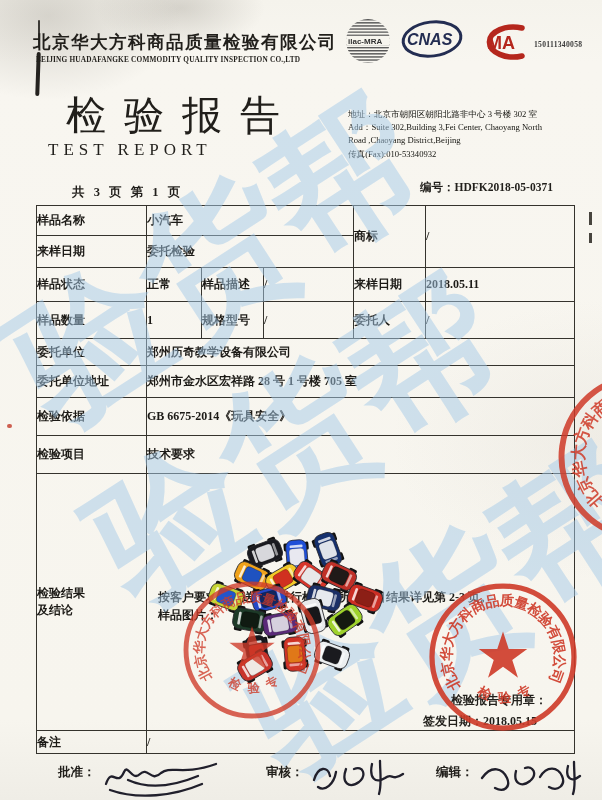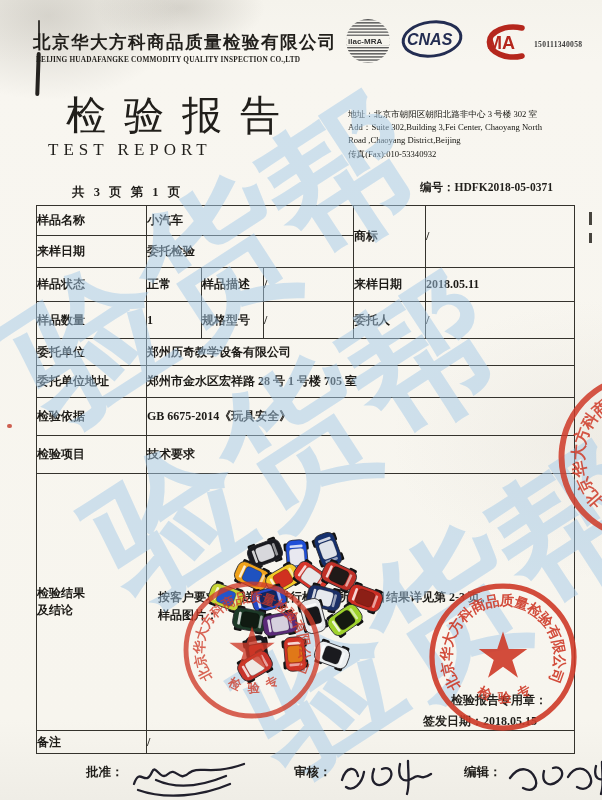--- a/index.html
+++ b/index.html
@@ -37,21 +37,21 @@
   .wm3{left:205px;top:650px;}
   
   .cars{position:absolute;left:192px;top:522px;z-index:4;}
   .seal{position:absolute;z-index:6;pointer-events:none;}
   .seal-left{left:182px;top:580px;opacity:.78;}
   .seal-right{left:428px;top:582px;opacity:.9;}
   .seal-edge{left:558px;top:372px;opacity:.85;transform:rotate(-14deg);}
   .seal-caption{position:absolute;left:423px;top:692px;font-size:12px;font-weight:700;z-index:5;margin-left:28px;}
   .issue-date{position:absolute;left:423px;top:713px;font-size:12px;font-weight:700;z-index:5;}
   
-  .sig-row{position:absolute;left:0;top:756px;width:490px;height:44px;z-index:5;margin-left:28px;}
+  .sig-row{position:absolute;left:0;top:756px;width:490px;height:44px;z-index:5;}
   .sig-group{position:absolute;display:flex;align-items:flex-start;}
   .sig-label{font-size:12.5px;font-weight:700;padding-top:8px;white-space:nowrap;}
   .sig-svg{margin-left:2px;}
   
   .staple{position:absolute;left:36px;top:52px;width:4px;height:44px;background:#24221f;border-radius:2px;transform:rotate(2deg);}
   .staple2{position:absolute;left:38px;top:20px;width:2px;height:28px;background:#3c3a36;border-radius:1px;}
   .edge-tick1{position:absolute;left:589px;top:212px;width:3px;height:13px;background:#47443e;}
   .edge-tick2{position:absolute;left:589px;top:233px;width:3px;height:10px;background:#47443e;}
   .red-speck{position:absolute;left:7px;top:424px;width:5px;height:4px;background:#c23a28;border-radius:2px;opacity:.8;}
 </style>

